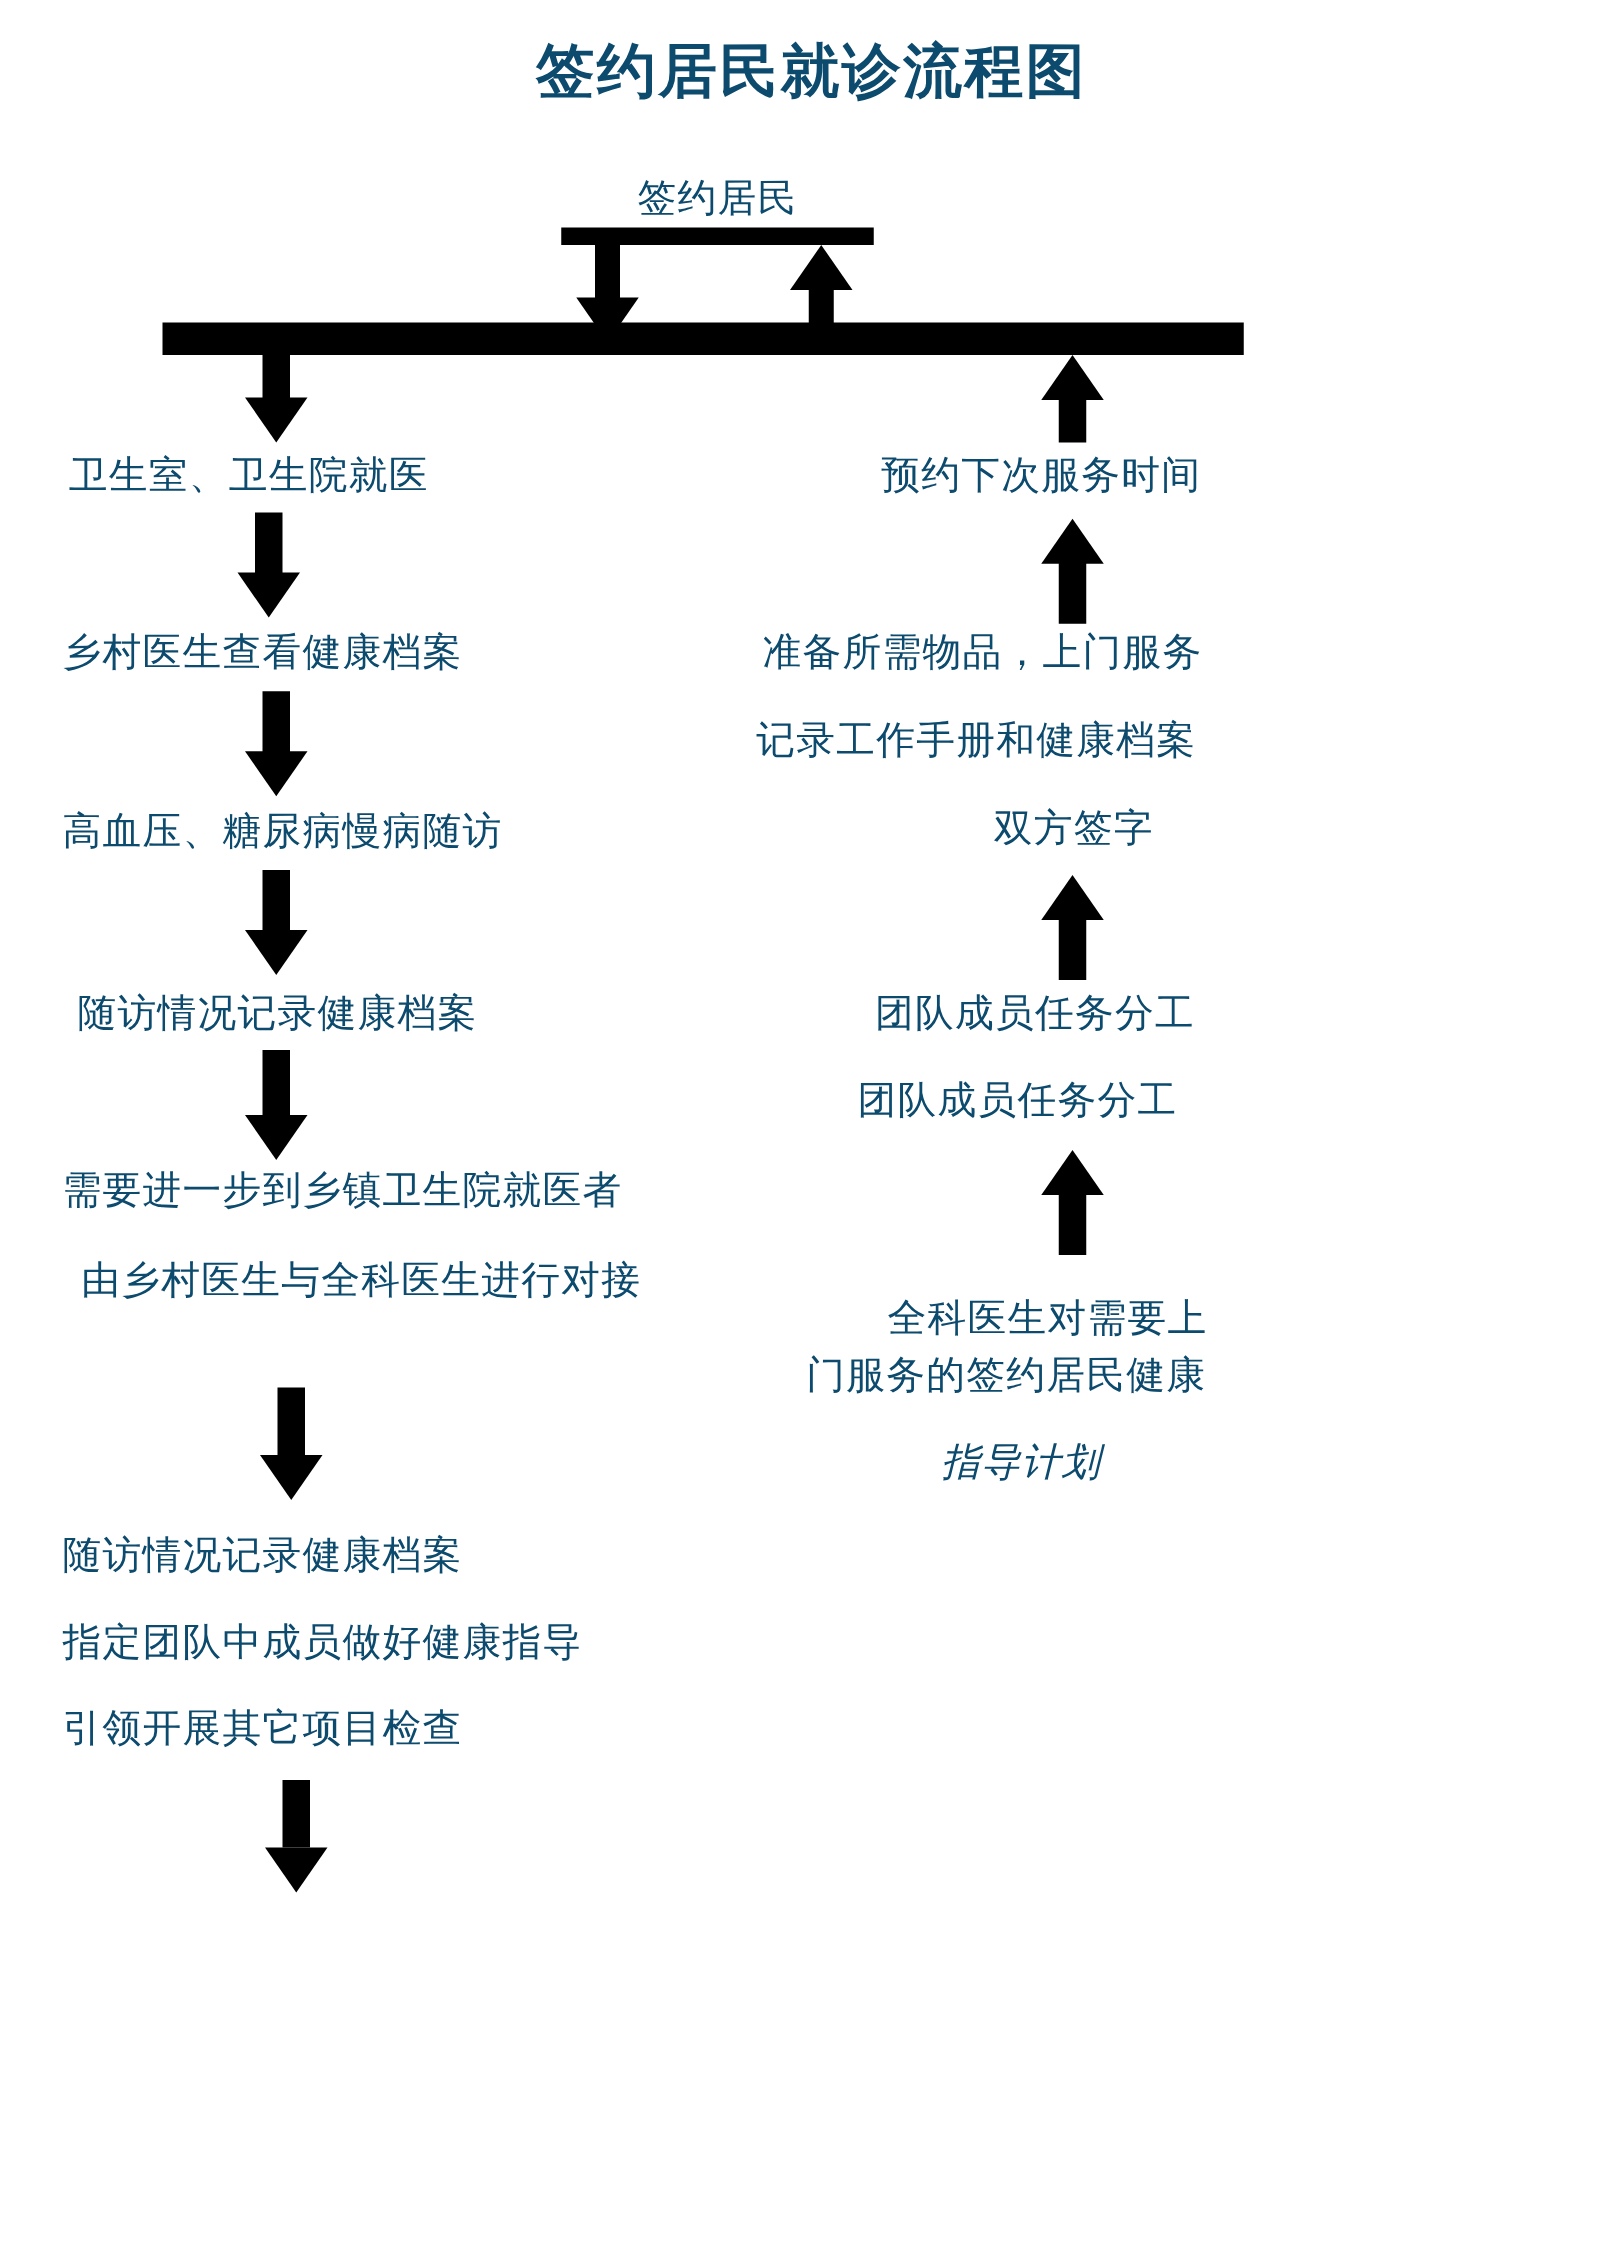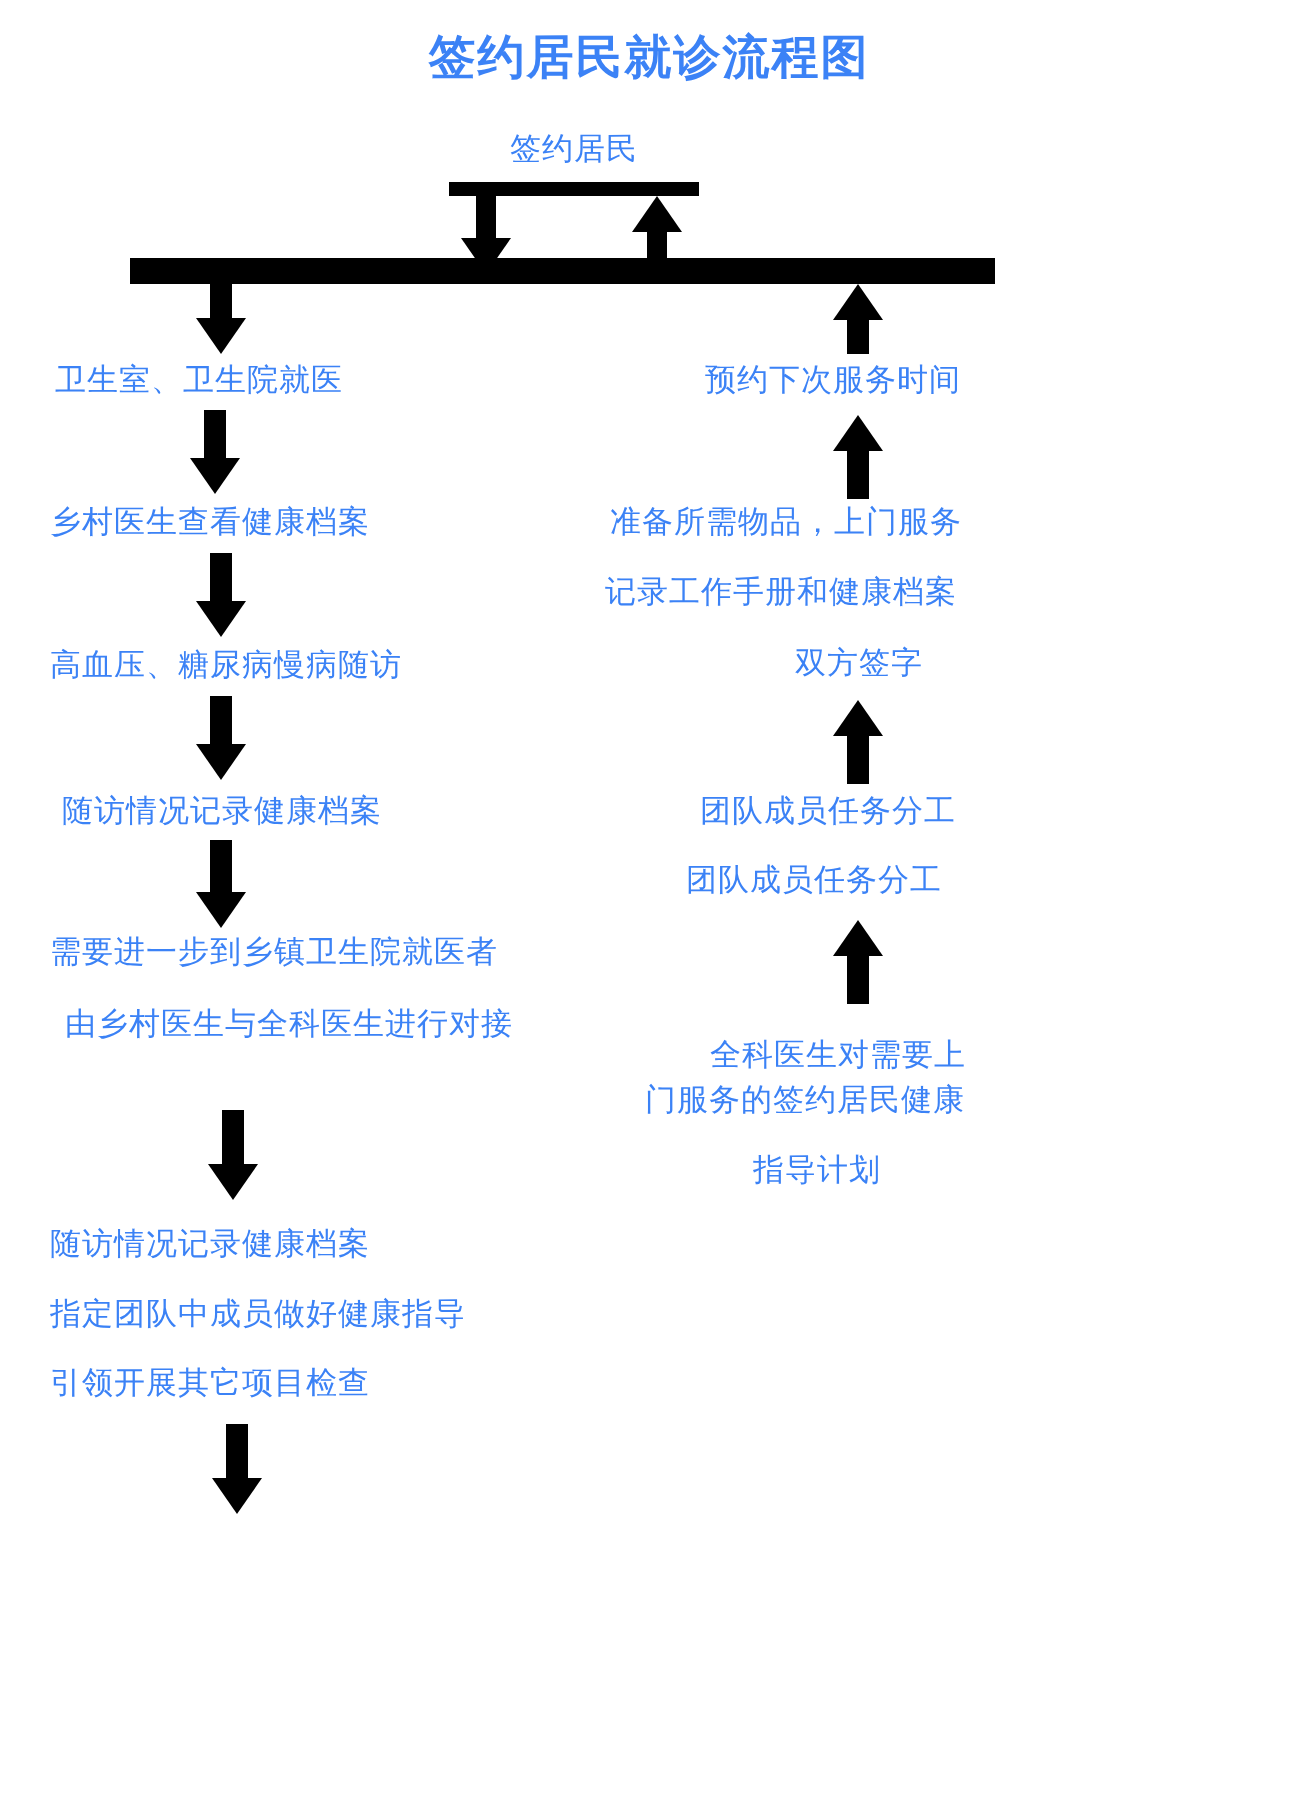--- a/index.html
+++ b/index.html
@@ -6,21 +6,21 @@
     margin: 0;
     padding: 0;
     background: #ffffff;
   }
   #page {
     position: relative;
     width: 1172px;
     height: 1803px;
     background: #ffffff;
     font-family: "Liberation Serif", "DejaVu Serif", serif;
-    color: #3b82f6;
+    color: #0c4a6e;
     overflow: hidden;
   }
   .title {
     position: absolute;
     left: 0;
     top: 26px;
     width: 1298px;
     text-align: center;
     font-size: 47px;
     font-weight: bold;
@@ -78,21 +78,21 @@
     bottom: 0;
   }
 </style>
 </head>
 <body>
 
 <div id="page">
 
   <div class="title">签约居民就诊流程图</div>
 
-  <div class="node center" style="left:449px; top:127px; width:250px;">签约居民</div>
+  <div class="node center" style="left:449px; top:137px; width:250px;">签约居民</div>
 
   <div class="bar" style="left:449px; top:182px; width:250px; height:14px;"></div>
 
   <div class="arrow down" style="left:461px; top:196px; width:50px; height:78px;">
     <div class="shaft" style="width:20px; height:46px;"></div>
     <div class="head"></div>
   </div>
 
   <div class="arrow up" style="left:632px; top:196px; width:50px; height:78px;">
     <div class="shaft" style="width:20px; height:46px;"></div>
@@ -175,15 +175,15 @@
   <div class="node" style="left:700px; top:789px;">团队成员任务分工</div>
   <div class="node" style="left:686px; top:858px;">团队成员任务分工</div>
 
   <div class="arrow up" style="left:833px; top:920px; width:50px; height:84px;">
     <div class="shaft" style="width:22px; height:50px;"></div>
     <div class="head"></div>
   </div>
 
   <div class="node" style="left:710px; top:1008px;margin-top:25px;">全科医生对需要上</div>
   <div class="node" style="left:645px; top:1078px;">门服务的签约居民健康</div>
-  <div class="node" style="left:753px; top:1148px;">指导计划</div>
+  <div class="node" style="left:753px; top:1148px;font-style:italic;">指导计划</div>
 
 </div>
 
 </body></html>

